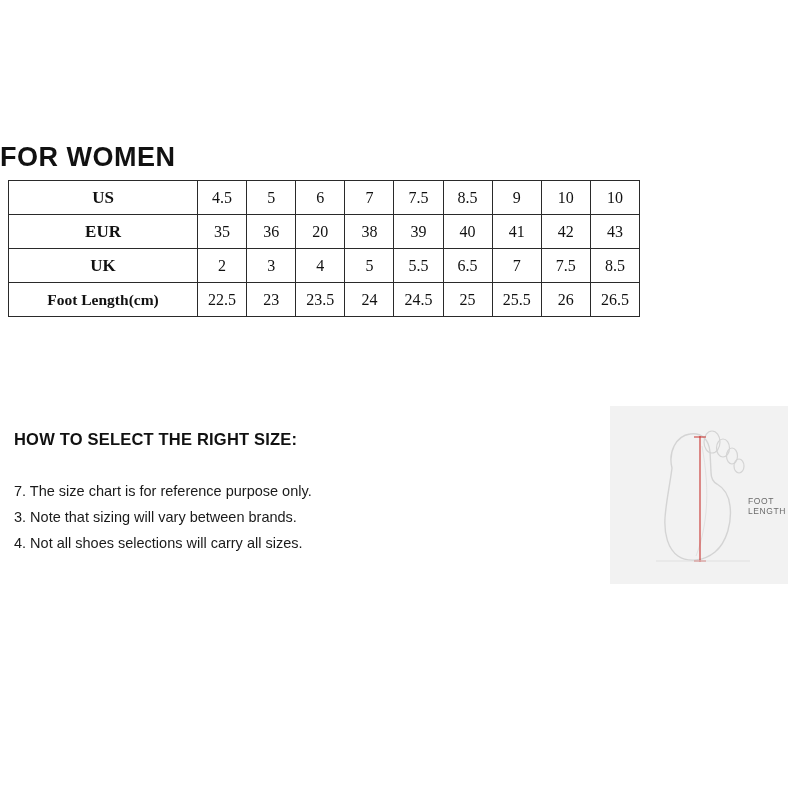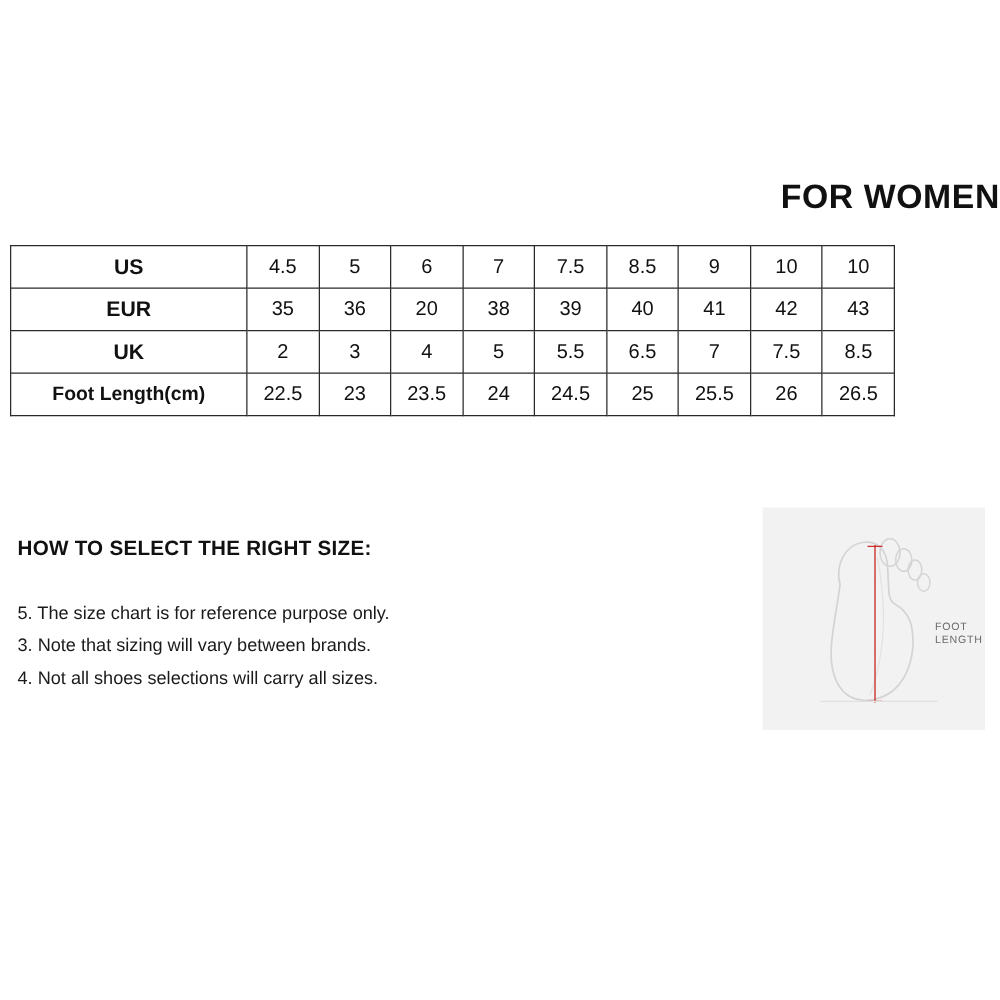--- a/index.html
+++ b/index.html
@@ -19,35 +19,36 @@
     position: absolute;
     inset: 0;
   }
 
   
   .title {
     position: absolute;
     top: 142px;
     left: 0;
     width: 800px;
-    text-align: right;
+    text-align: left;
     font-size: 27px;
     font-weight: bold;
     letter-spacing: 0.5px;
     color: #111111;
   }
 
   
   .size-table {
     position: absolute;
-    top: 196px;
+    top: 180px;
     left: 8px;
-    width: 708px;
+    width: 632px;
     border-collapse: collapse;
     table-layout: fixed;
+    font-family: Liberation Serif, serif;
   }
   .size-table td {
     border: 1px solid #2a2a2a;
     height: 33px;
     text-align: center;
     vertical-align: middle;
     font-size: 16px;
     color: #111111;
     padding: 0;
   }
@@ -162,21 +163,21 @@
         <td>25.5</td>
         <td>26</td>
         <td>26.5</td>
       </tr>
     </tbody>
   </table>
 
   <div class="howto-title">HOW TO SELECT THE RIGHT SIZE:</div>
 
   <div class="howto-list">
-    <div class="line">5. The size chart is for reference purpose only.</div>
+    <div class="line">7. The size chart is for reference purpose only.</div>
     <div class="line">3. Note that sizing will vary between brands.</div>
     <div class="line">4. Not all shoes selections will carry all sizes.</div>
   </div>
 
   <div class="foot-panel">
     <svg width="178" height="178" viewBox="0 0 178 178">
 
       <path d="M62 62 C58 46 66 30 80 28 C92 26 99 34 100 46 L101 66
                C101 72 103 76 107 78
                C114 82 119 90 120 100

